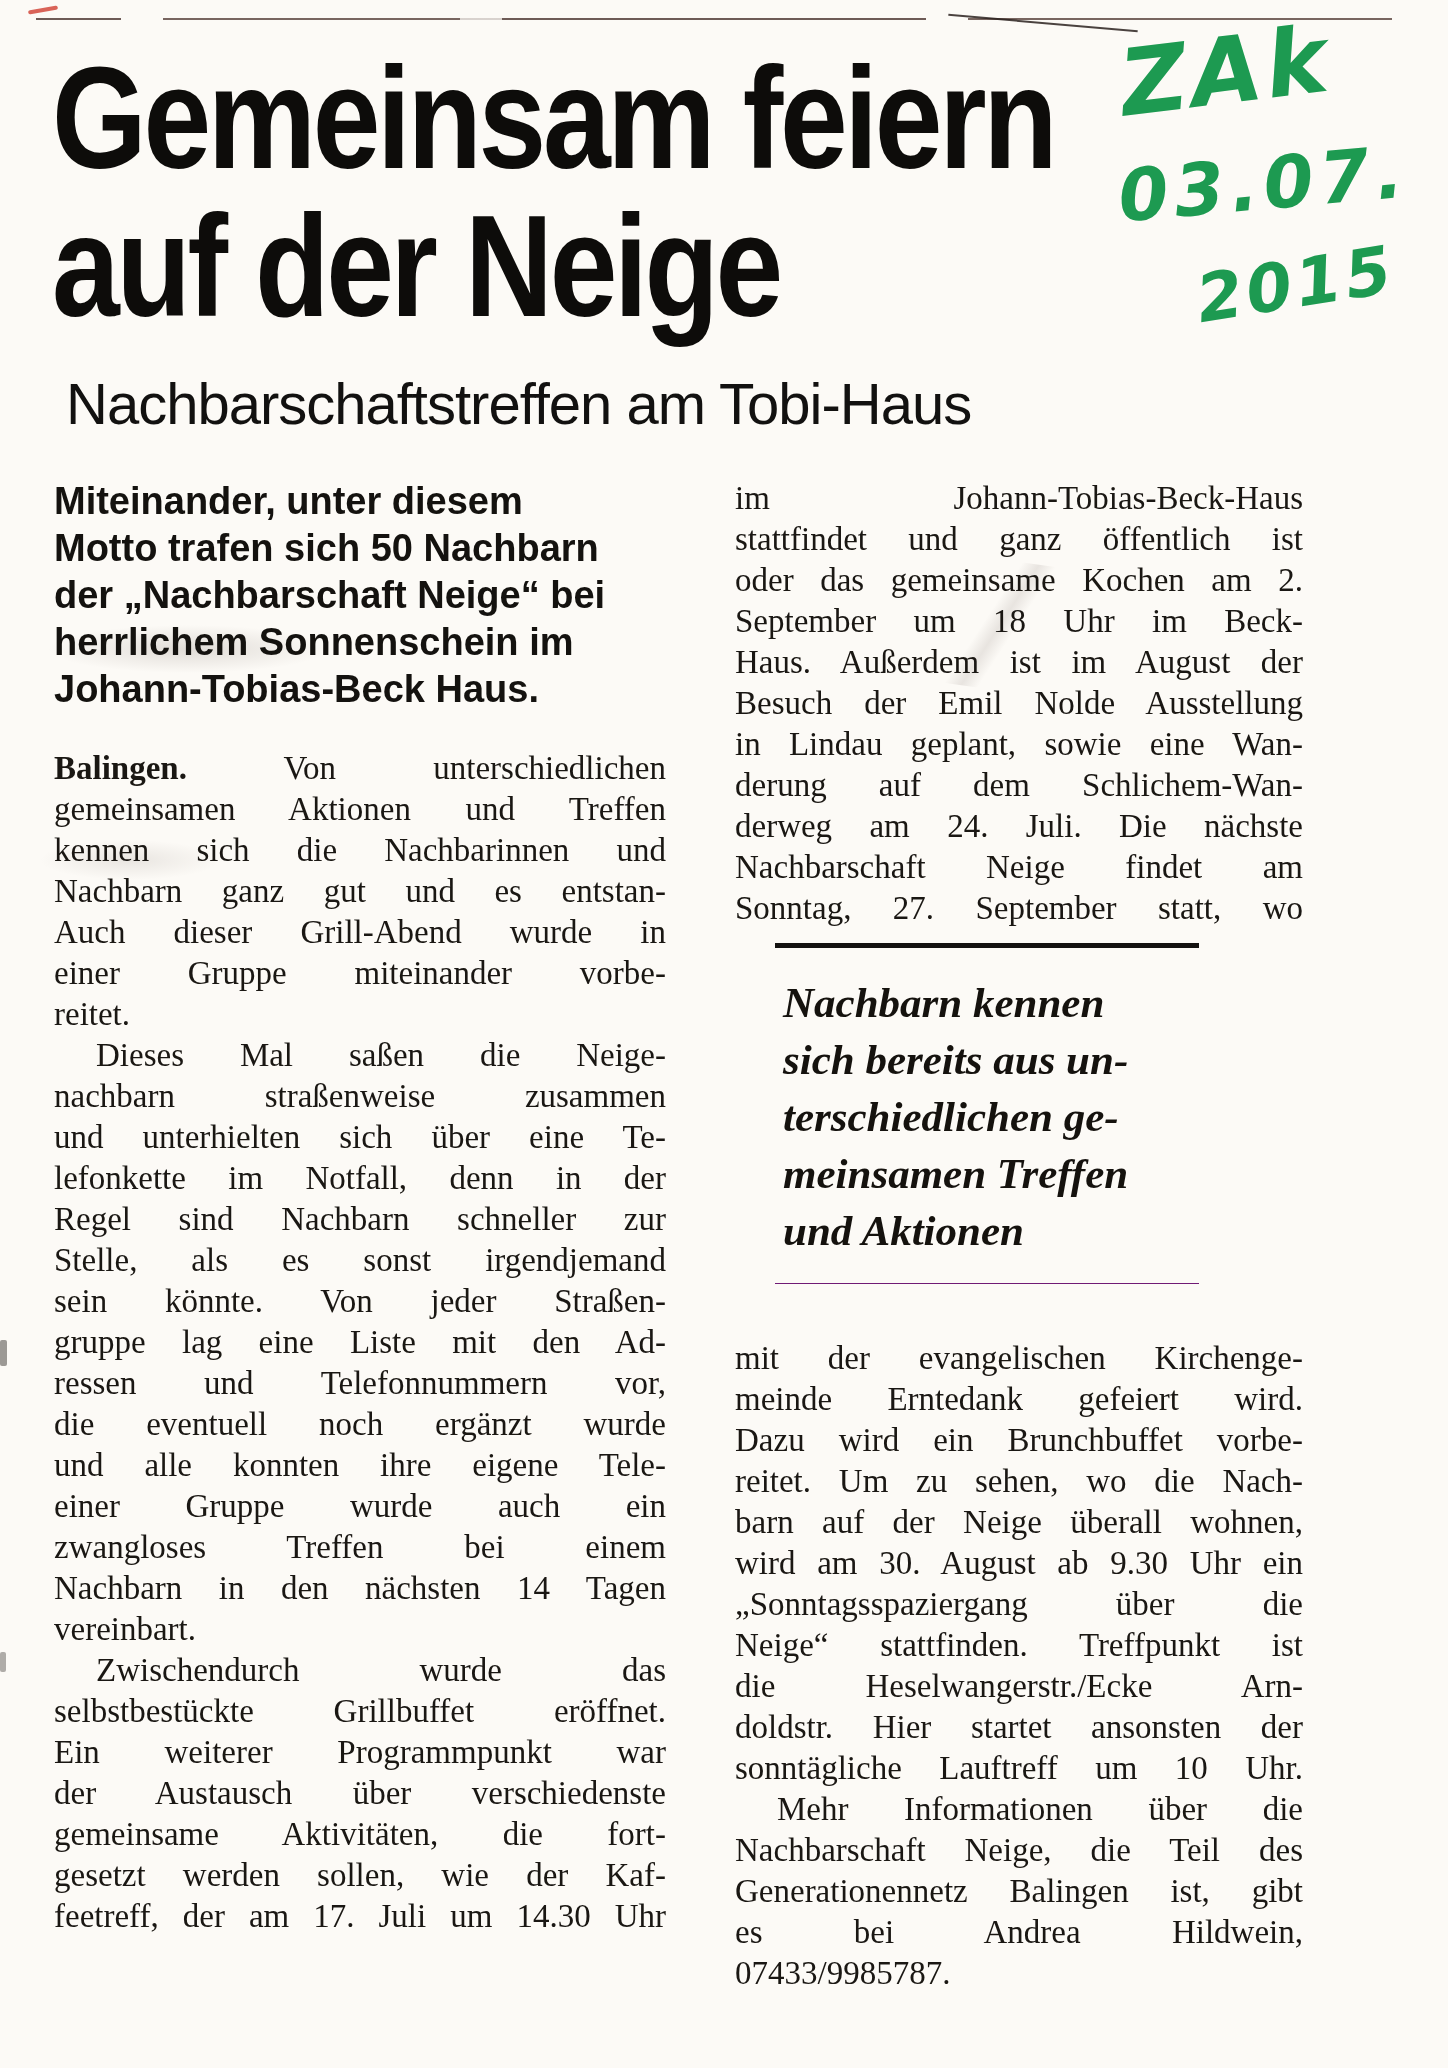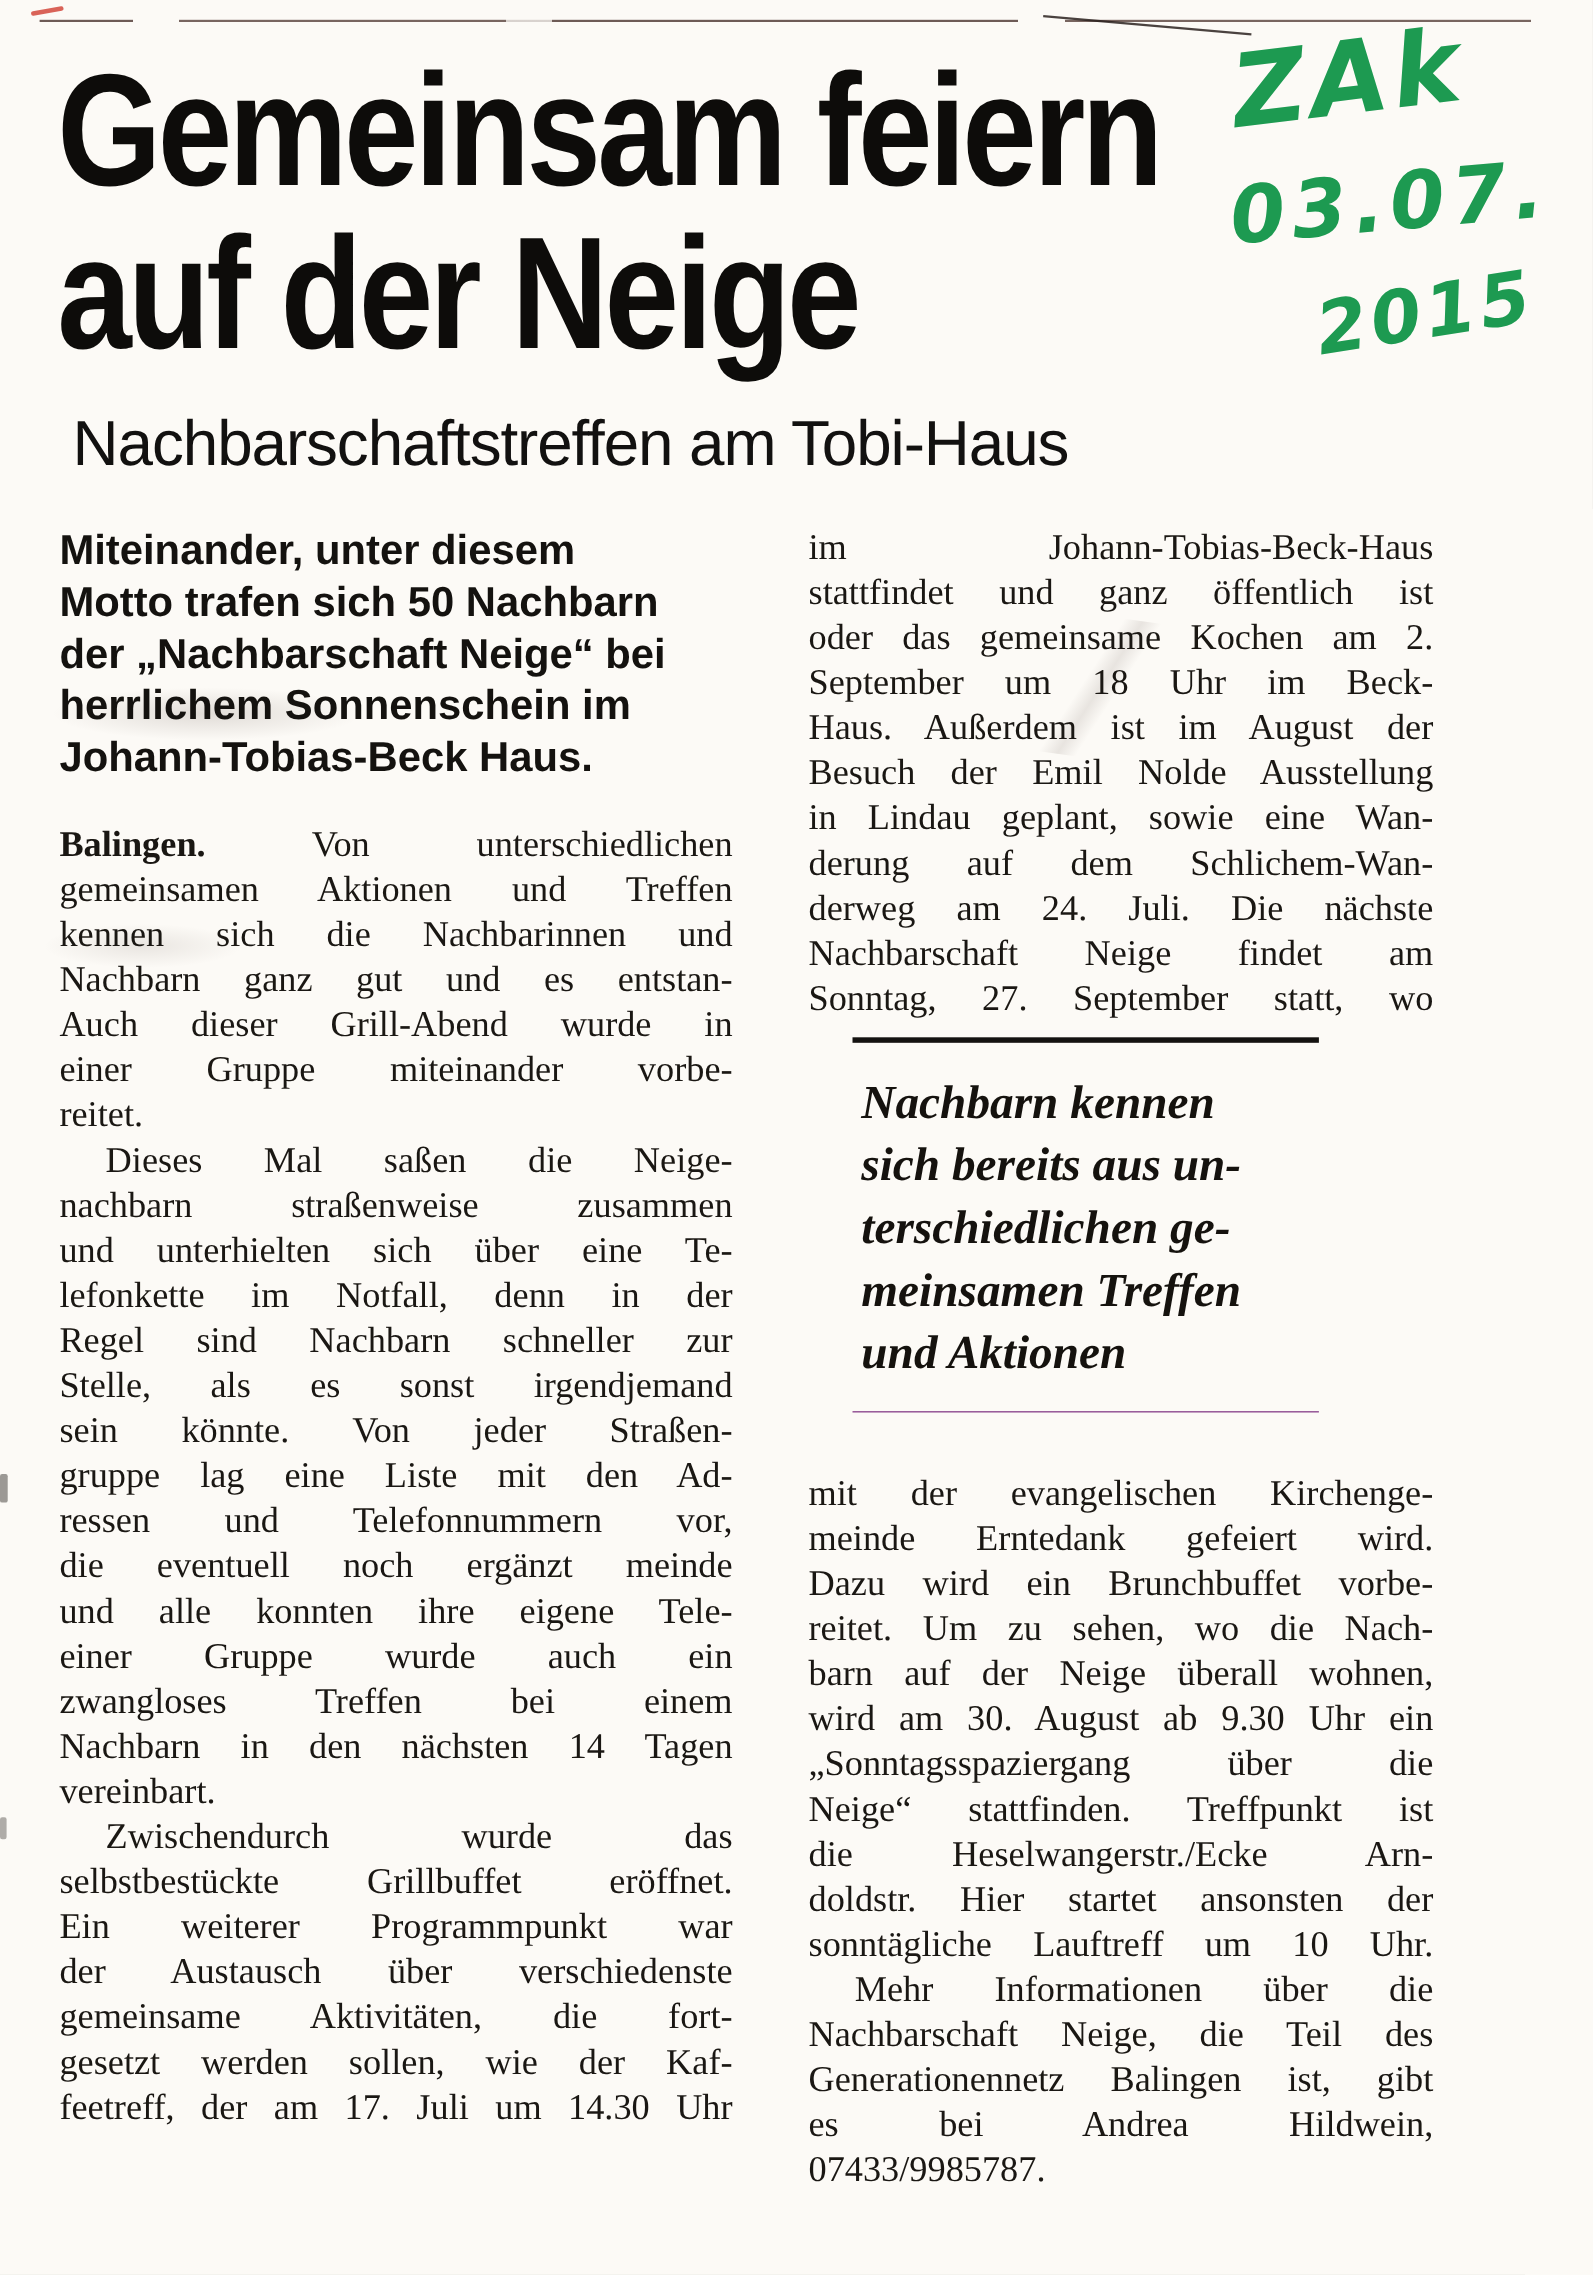--- a/index.html
+++ b/index.html
@@ -142,21 +142,21 @@
     <div class="indent-first">
         <div class="jl">Dieses Mal saßen die Neige-</div>
         <div class="jl">nachbarn straßenweise zusammen</div>
         <div class="jl">und unterhielten sich über eine Te-</div>
         <div class="jl">lefonkette im Notfall, denn in der</div>
         <div class="jl">Regel sind Nachbarn schneller zur</div>
         <div class="jl">Stelle, als es sonst irgendjemand</div>
         <div class="jl">sein könnte. Von jeder Straßen-</div>
         <div class="jl">gruppe lag eine Liste mit den Ad-</div>
         <div class="jl">ressen und Telefonnummern vor,</div>
-        <div class="jl">die eventuell noch ergänzt meinde</div>
+        <div class="jl">die eventuell noch ergänzt wurde</div>
         <div class="jl">und alle konnten ihre eigene Tele-</div>
         <div class="jl">einer Gruppe wurde auch ein</div>
         <div class="jl">zwangloses Treffen bei einem</div>
         <div class="jl">Nachbarn in den nächsten 14 Tagen</div>
         <div class="jl jl-last">vereinbart.</div>
       </div>
     <div class="indent-first">
         <div class="jl">Zwischendurch wurde das</div>
         <div class="jl">selbstbestückte Grillbuffet eröffnet.</div>
         <div class="jl">Ein weiterer Programmpunkt war</div>

